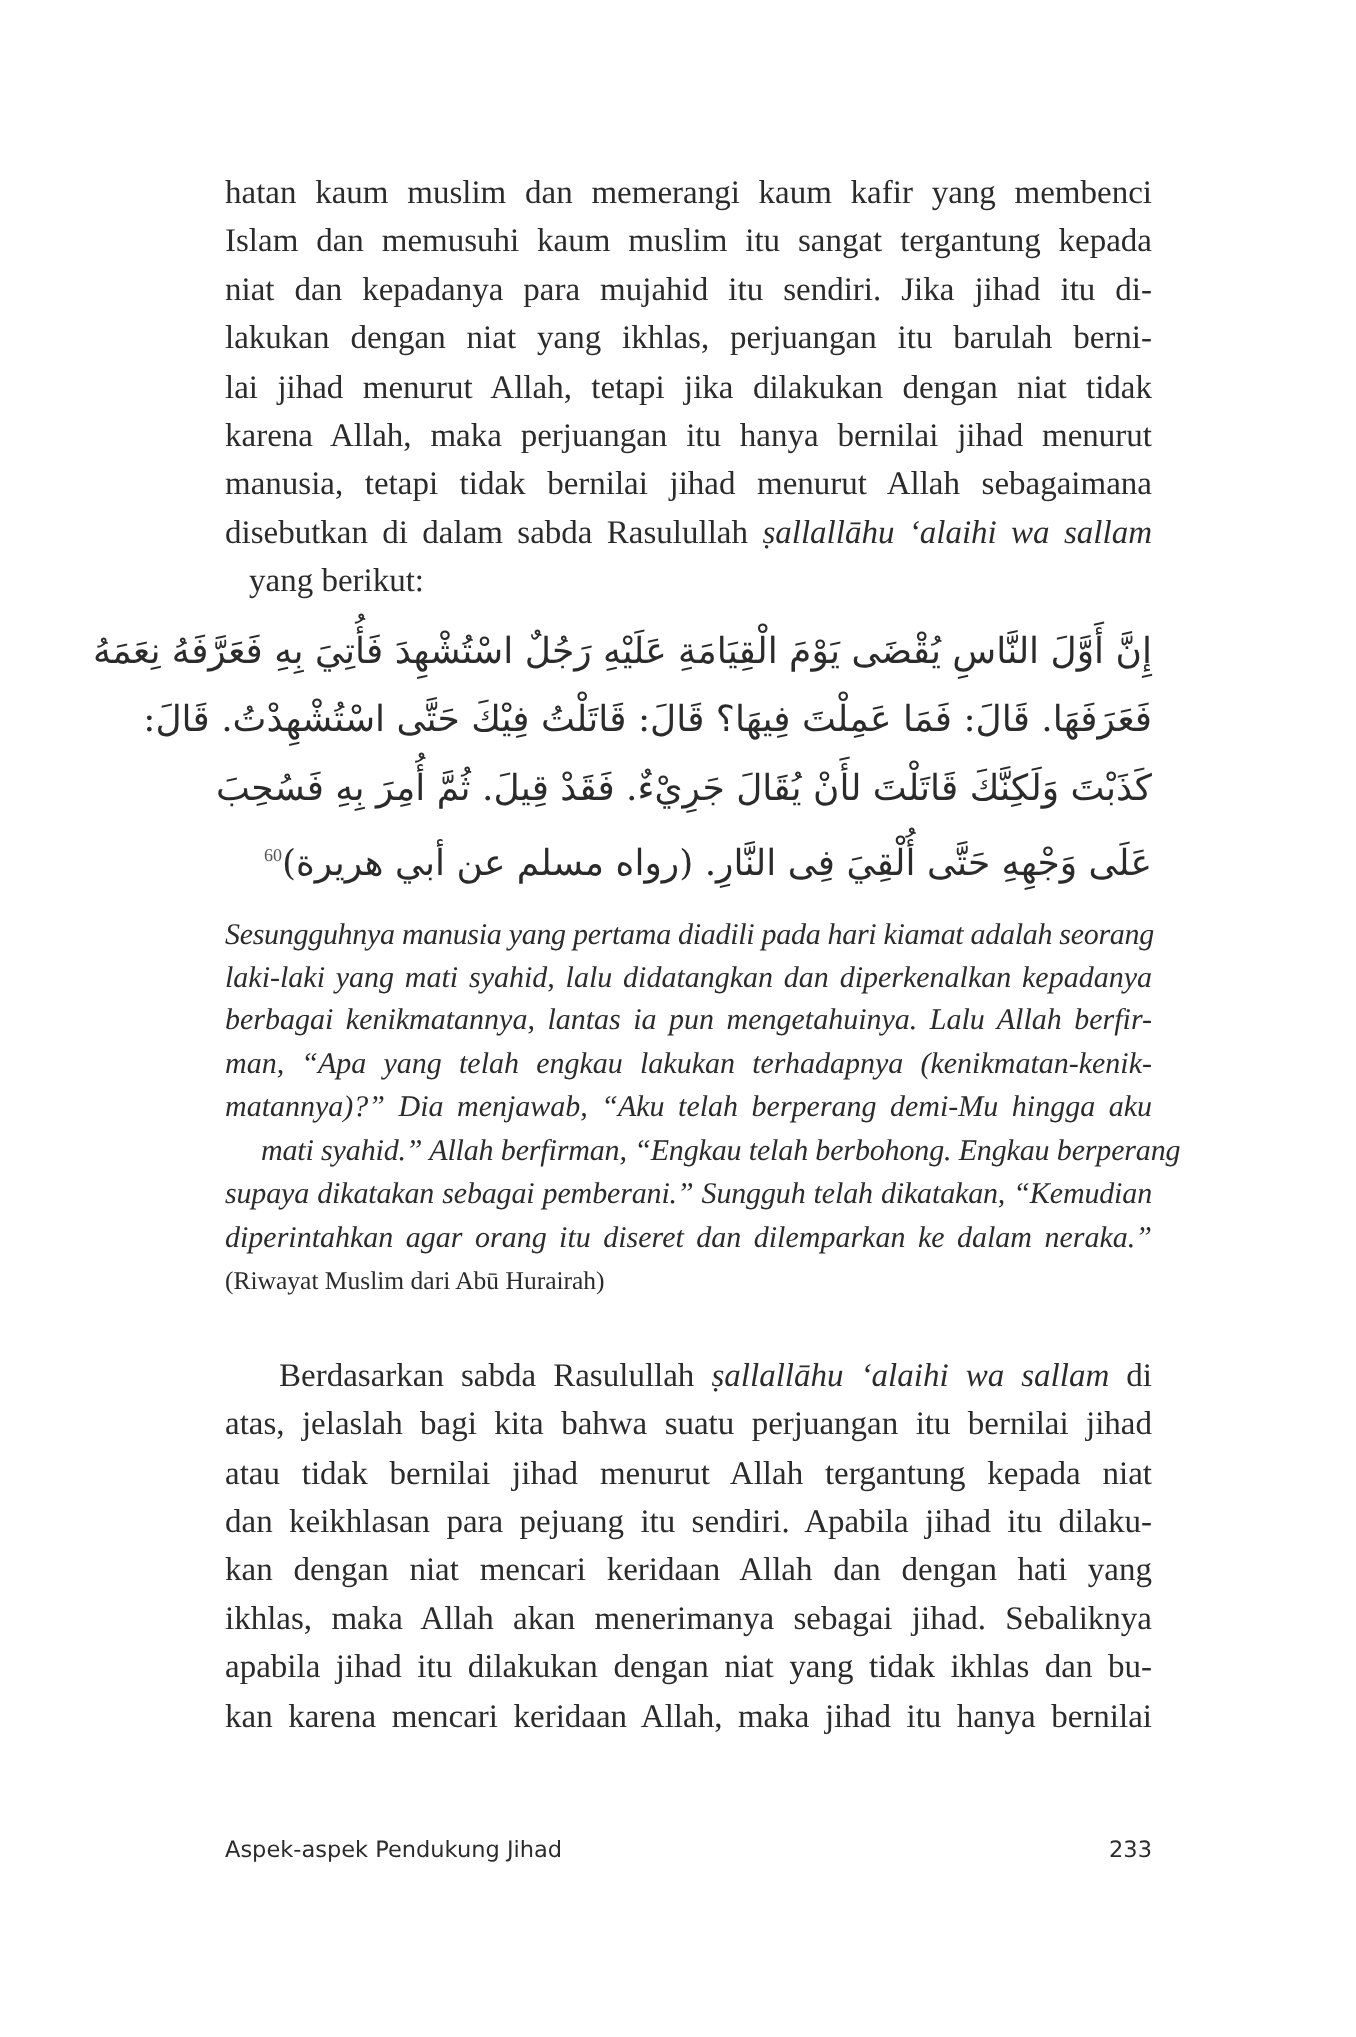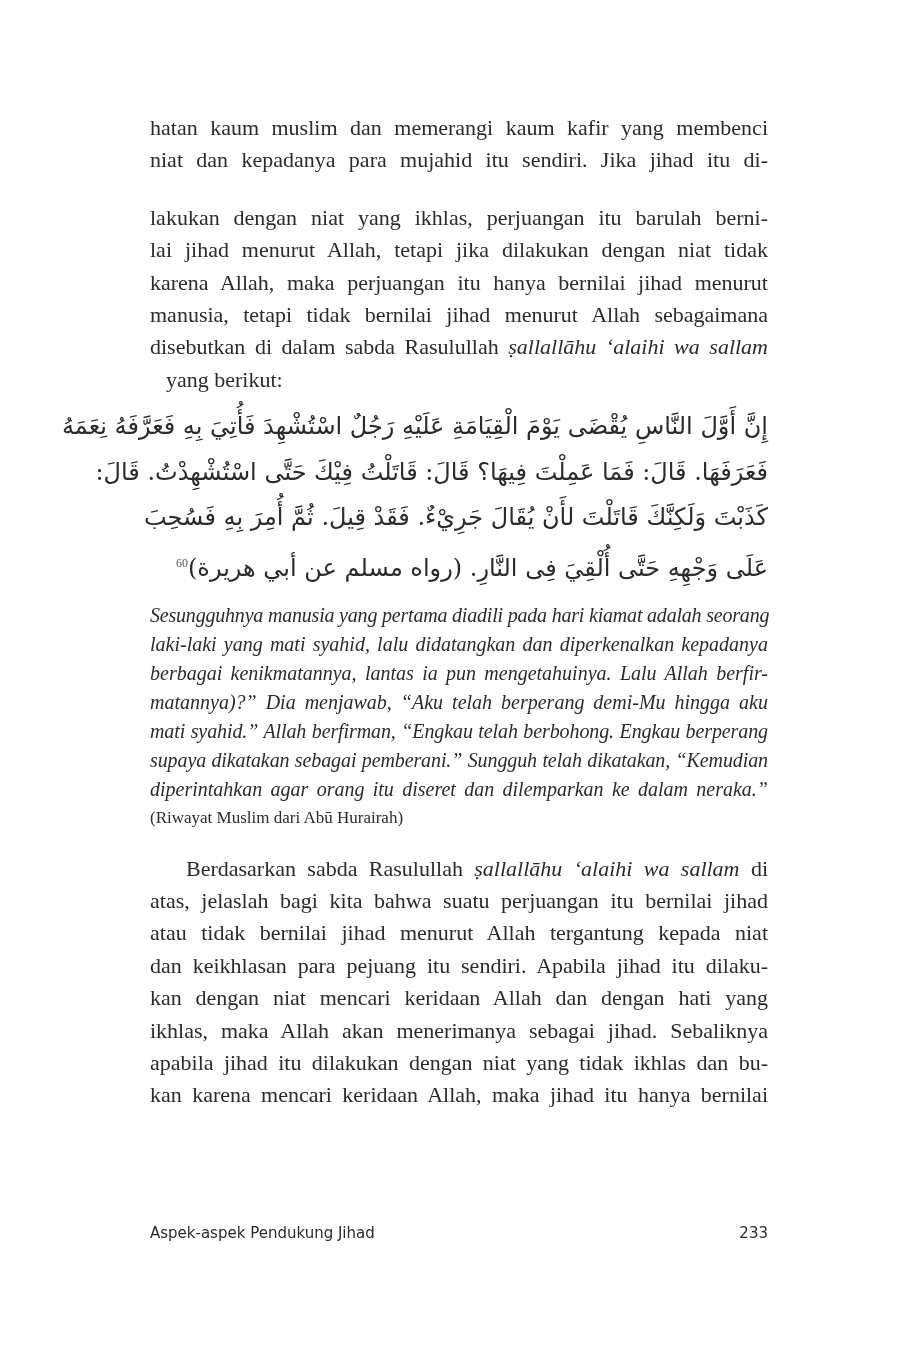--- a/index.html
+++ b/index.html
@@ -10,52 +10,54 @@
   .para .line.last { text-align-last: left; margin-left: 16px; }
   .para .line.indent { padding-left: 36px; }
   .it { font-style: italic; }
   .arabic { margin-top: 8px; direction: rtl; font-family: "DejaVu Serif", "DejaVu Sans", serif; font-size: 24px; line-height: 45.5px; }
   .arabic .aline { display: block; text-align: justify; text-align-last: justify; white-space: nowrap; }
   .arabic .aline.last { text-align-last: right; }
   .fn { font-family: "Liberation Serif", serif; font-size: 12px; vertical-align: super; color: #555; }
   .translation { margin-top: 10px; font-family: "Liberation Serif", "DejaVu Serif", serif; font-style: italic; font-size: 20px; line-height: 28.9px; }
   .translation .line { display: block; text-align: justify; text-align-last: justify; white-space: nowrap; }
   .source { display: block; font-style: normal; font-size: 17px; }
-  .para2 { margin-top: 20px; }
+  .para2 { margin-top: 32px; }
   .footer { position: absolute; top: 1224px; left: 150px; width: 618px; font-family: "DejaVu Sans", "Liberation Sans", sans-serif; font-size: 15px; color: #2b2b2b; display: flex; justify-content: space-between; align-items: flex-end; }
 </style>
 </head>
 <body>
 
 <div class="page">
 
   <p class="para">
     <span class="line" style="white-space: nowrap;">hatan kaum muslim dan memerangi kaum kafir yang membenci</span>
+    <span class="line" style="white-space: nowrap;">Islam dan memusuhi kaum muslim itu sangat tergantung kepada</span>
     <span class="line" style="white-space: nowrap;">niat dan kepadanya para mujahid itu sendiri. Jika jihad itu di-</span>
-    <span class="line" style="white-space: nowrap; margin-top: 25px;">lakukan dengan niat yang ikhlas, perjuangan itu barulah berni-</span>
+    <span class="line" style="white-space: nowrap;">lakukan dengan niat yang ikhlas, perjuangan itu barulah berni-</span>
     <span class="line" style="white-space: nowrap;">lai jihad menurut Allah, tetapi jika dilakukan dengan niat tidak</span>
     <span class="line" style="white-space: nowrap;">karena Allah, maka perjuangan itu hanya bernilai jihad menurut</span>
     <span class="line" style="white-space: nowrap;">manusia, tetapi tidak bernilai jihad menurut Allah sebagaimana</span>
     <span class="line" style="white-space: nowrap;"><span>disebutkan di dalam sabda Rasulullah </span><span class="it">ṣallallāhu ‘alaihi wa sallam</span></span>
     <span class="line last" style="white-space: nowrap;">yang berikut:</span>
   </p>
 
   <div class="arabic">
     <span class="aline" style="white-space: nowrap; letter-spacing: -1.5px;">إِنَّ أَوَّلَ النَّاسِ يُقْضَى يَوْمَ الْقِيَامَةِ عَلَيْهِ رَجُلٌ اسْتُشْهِدَ فَأُتِيَ بِهِ فَعَرَّفَهُ نِعَمَهُ</span>
     <span class="aline" style="white-space: nowrap; letter-spacing: -1.5px;">فَعَرَفَهَا. قَالَ: فَمَا عَمِلْتَ فِيهَا؟ قَالَ: قَاتَلْتُ فِيْكَ حَتَّى اسْتُشْهِدْتُ. قَالَ:</span>
     <span class="aline" style="white-space: nowrap; letter-spacing: -1.5px;">كَذَبْتَ وَلَكِنَّكَ قَاتَلْتَ لأَنْ يُقَالَ جَرِيْءٌ. فَقَدْ قِيلَ. ثُمَّ أُمِرَ بِهِ فَسُحِبَ</span>
     <span class="aline last" style="white-space: nowrap;"><span>عَلَى وَجْهِهِ حَتَّى أُلْقِيَ فِى النَّارِ. (رواه مسلم عن أبي هريرة)</span><sup class="fn">60</sup></span>
   </div>
 
   <div class="translation">
     <span class="line" style="white-space: nowrap; letter-spacing: -0.2px;">Sesungguhnya manusia yang pertama diadili pada hari kiamat adalah seorang</span>
     <span class="line" style="white-space: nowrap;">laki-laki yang mati syahid, lalu didatangkan dan diperkenalkan kepadanya</span>
     <span class="line" style="white-space: nowrap;">berbagai kenikmatannya, lantas ia pun mengetahuinya. Lalu Allah berfir-</span>
+    <span class="line" style="white-space: nowrap;">man, “Apa yang telah engkau lakukan terhadapnya (kenikmatan-kenik-</span>
     <span class="line" style="white-space: nowrap;">matannya)?” Dia menjawab, “Aku telah berperang demi-Mu hingga aku</span>
-    <span class="line" style="white-space: nowrap; letter-spacing: -0.1px;">mati syahid.” Allah berfirman, “Engkau telah berbohong. Engkau berperang</span>
+    <span class="line" style="white-space: nowrap; letter-spacing: -0.1px; margin-left: 24px;">mati syahid.” Allah berfirman, “Engkau telah berbohong. Engkau berperang</span>
     <span class="line" style="white-space: nowrap; letter-spacing: -0.1px;">supaya dikatakan sebagai pemberani.” Sungguh telah dikatakan, “Kemudian</span>
     <span class="line" style="white-space: nowrap;">diperintahkan agar orang itu diseret dan dilemparkan ke dalam neraka.”</span>
     <span class="source">(Riwayat Muslim dari Abū Hurairah)</span>
   </div>
 
   <p class="para para2">
     <span class="line indent" style="white-space: nowrap;"><span>Berdasarkan sabda Rasulullah </span><span class="it">ṣallallāhu ‘alaihi wa sallam</span><span> di</span></span>
     <span class="line" style="white-space: nowrap;">atas, jelaslah bagi kita bahwa suatu perjuangan itu bernilai jihad</span>
     <span class="line" style="white-space: nowrap;">atau tidak bernilai jihad menurut Allah tergantung kepada niat</span>
     <span class="line" style="white-space: nowrap;">dan keikhlasan para pejuang itu sendiri. Apabila jihad itu dilaku-</span>

